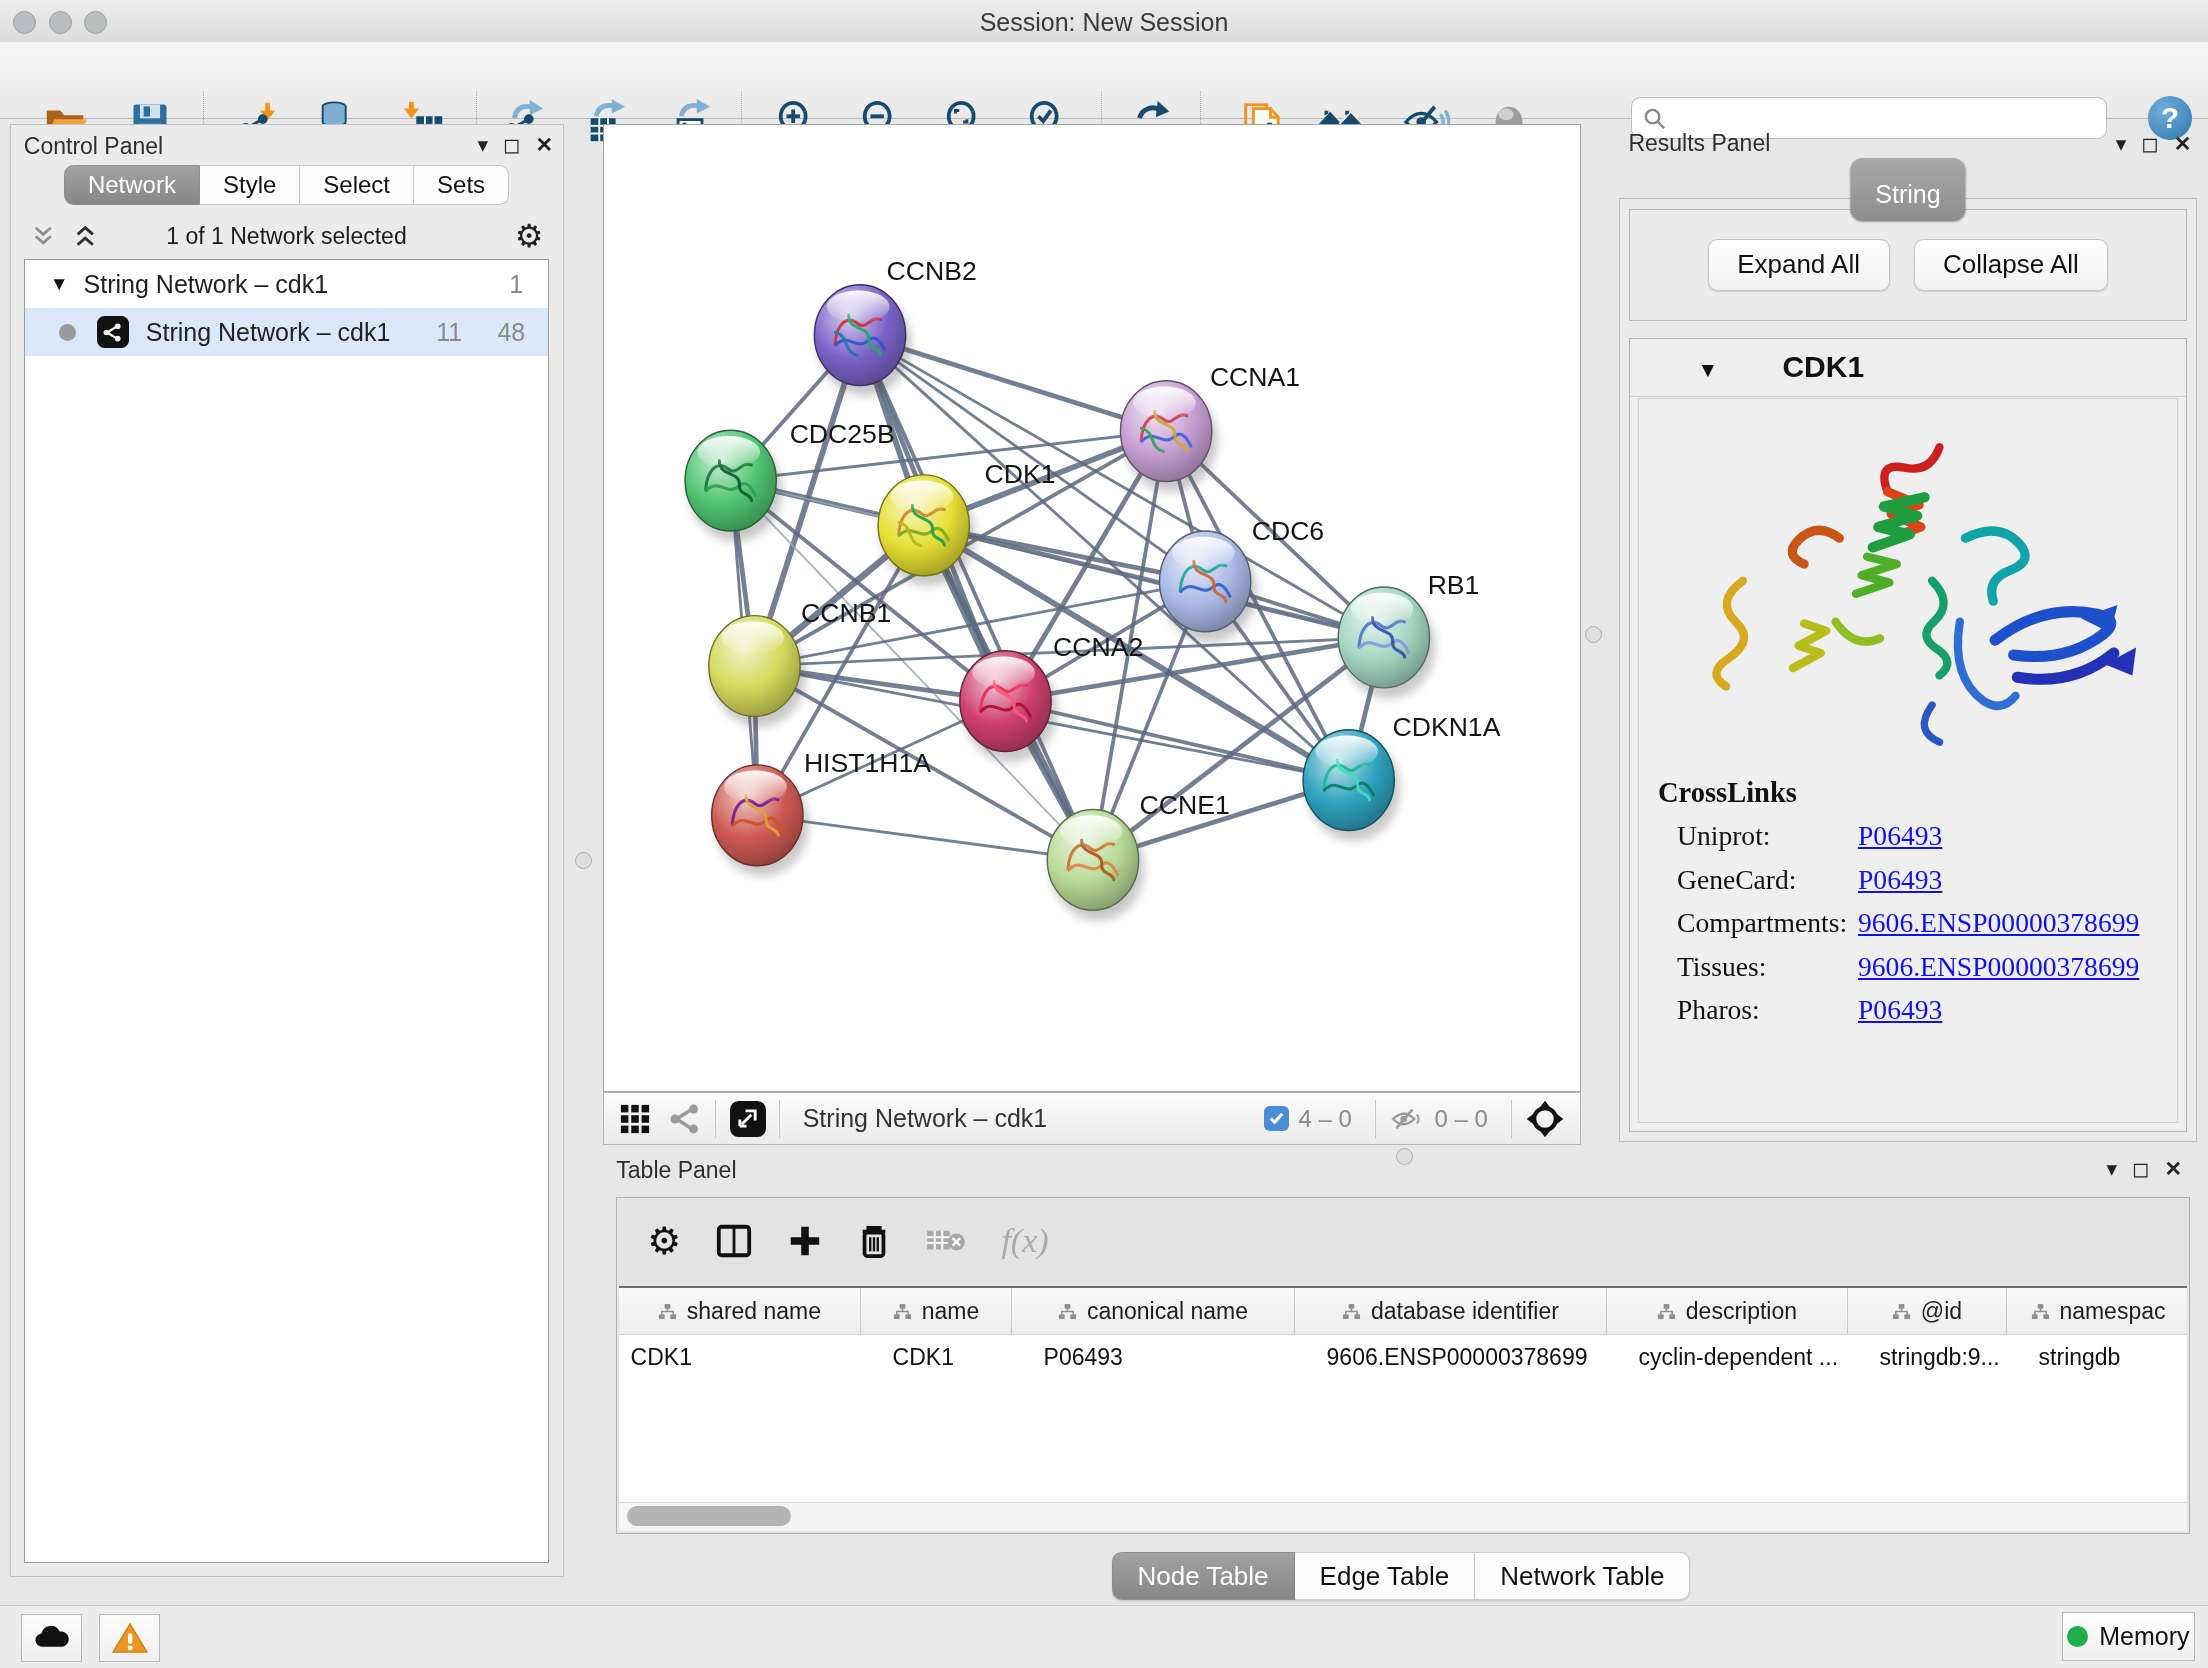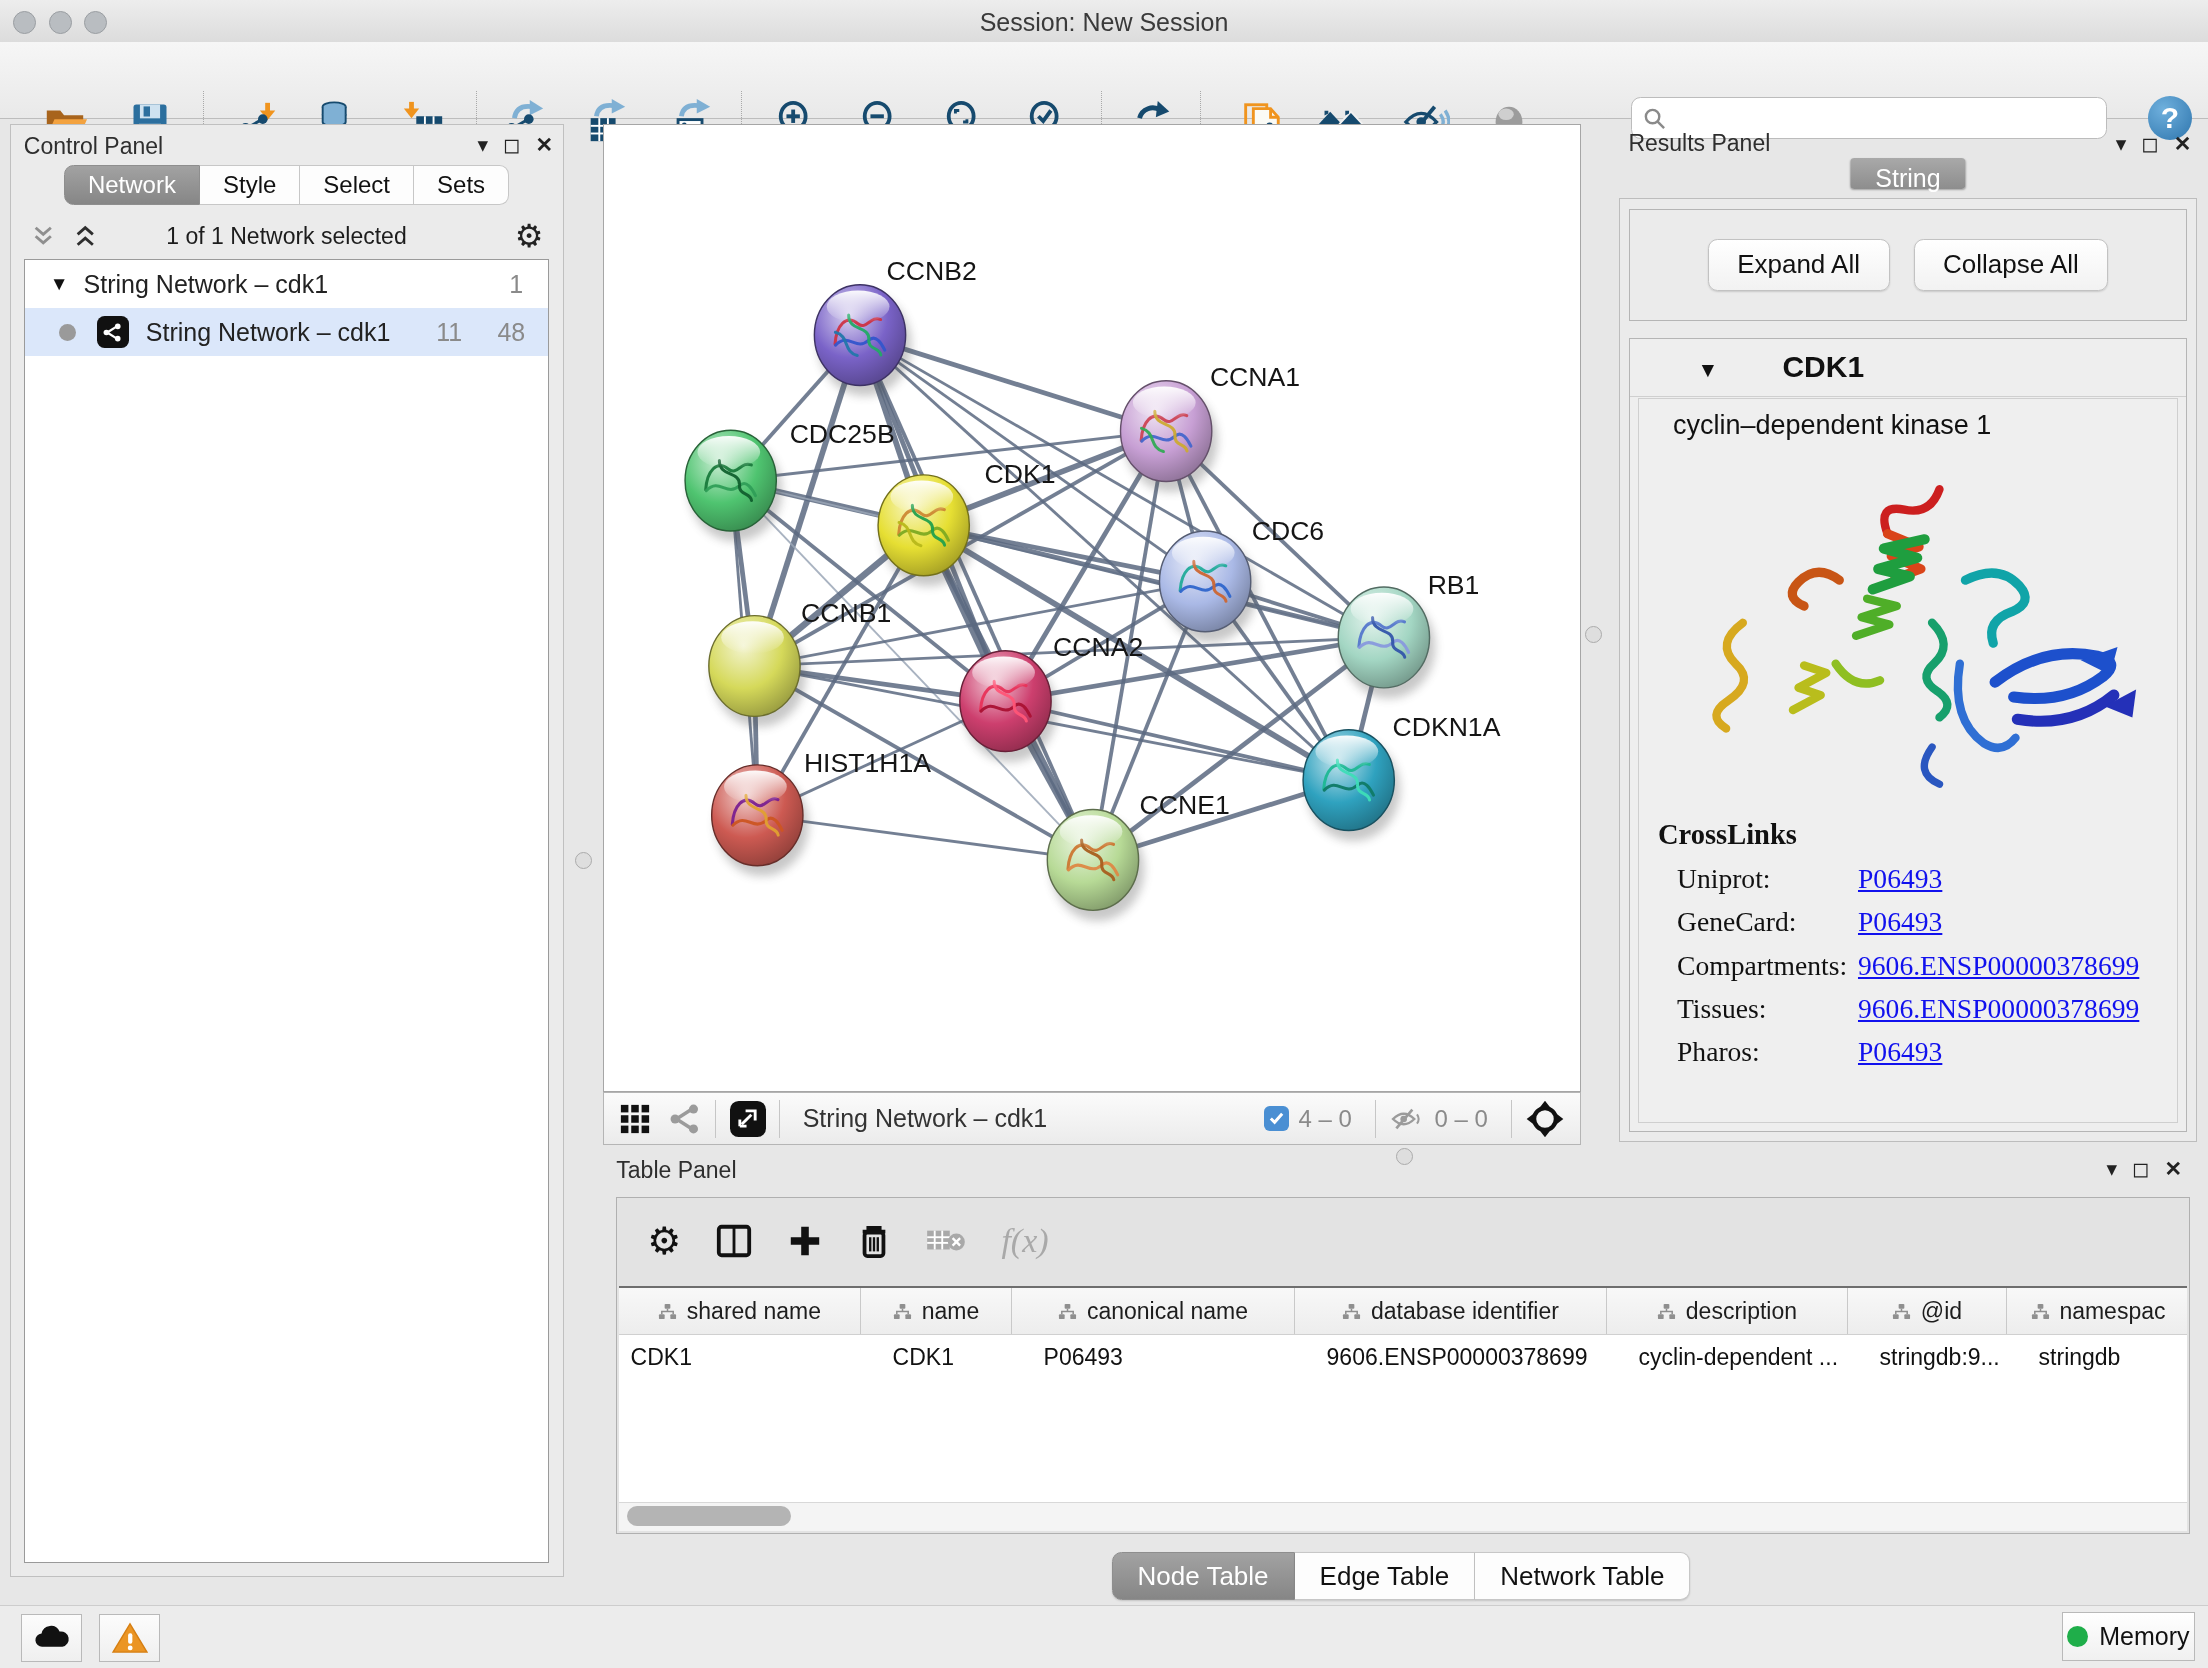--- a/index.html
+++ b/index.html
@@ -67,22 +67,22 @@
   .checkbox{width:25px;height:25px;border-radius:5.7px;background:#4a8fd3;display:flex;align-items:center;
             justify-content:center;margin-left:15px;}
   .open-frame{width:36px;height:36px;border-radius:8.6px;background:#111;display:flex;align-items:center;
               justify-content:center;}
   .splitter-dot{width:15px;height:15px;border-radius:50%;background:#dedede;border:1px solid #ababab;}
 
   
   .results-panel{left:1617px;top:124px;width:582px;height:1018px;}
   .rp-title{position:absolute;left:11.4px;top:5.7px;}
   .rp-tab{position:absolute;left:50%;transform:translateX(-50%);top:34px;height:31px;line-height:40px;
-          padding:0 25px;background:linear-gradient(#a9a9a9,#8d8d8d);color:#fff;font-size:25px;
-          border-radius:4px;box-shadow:0 1px 1.9px rgba(0,0,0,.3);z-index:2;}
+          padding:16px 25px;background:linear-gradient(#a9a9a9,#8d8d8d);color:#fff;font-size:25px;
+          border-radius:12px;box-shadow:0 1px 1.9px rgba(0,0,0,.3);z-index:2;}
   .rp-box{position:absolute;left:1.9px;top:74px;right:1.9px;bottom:0;background:#ebebeb;
           border:1.9px solid #bdbdbd;box-sizing:border-box;padding:9.5px;}
   .rp-actions{border:1px solid #b5b5b5;height:110px;display:flex;align-items:center;justify-content:center;
               gap:24px;background:#ebebeb;}
   .rp-btn{background:linear-gradient(#ffffff,#f2f2f2);border:1px solid #c2c2c2;border-radius:9.5px;
           font-size:26px;color:#111;padding:9.5px 28.5px;box-shadow:0 1px 1.9px rgba(0,0,0,.15);}
   .rp-gene{border:1px solid #b5b5b5;margin-top:9.5px;position:absolute;left:9.5px;right:9.5px;top:129px;bottom:9.5px;
            background:#eeeeee;}
   .rp-gene-head{height:57px;position:relative;border-bottom:1px solid #cfcfcf;}
   .rp-caret{position:absolute;left:67px;top:19px;font-size:21px;color:#111;}
@@ -688,21 +688,20 @@
       <div class="rp-actions">
         <button class="rp-btn">Expand All</button>
         <button class="rp-btn">Collapse All</button>
       </div>
       <div class="rp-gene">
         <div class="rp-gene-head">
           <span class="rp-caret">▼</span>
           <span class="rp-gene-name">CDK1</span>
         </div>
         <div class="rp-gene-body">
-          <div class="rp-desc">cyclin–dependent kinase 1</div>
           <svg width="533" height="371" viewBox="0 0 560 400" style="margin-left:7.6px">
             <g fill="none" stroke-linecap="round" stroke-linejoin="round">
               <path d="M308,52 q-10,28 -38,22 q-30,-6 -18,26" stroke="#cc1f1f" stroke-width="9"></path>
               <path d="M252,100 l34,14 l-30,10 l32,14 l-28,10" stroke="#d94419" stroke-width="10"></path>
               <path d="M200,150 q-24,-18 -44,2 q-16,16 6,26" stroke="#c85515" stroke-width="10"></path>
               <path d="M96,196 q-30,22 -8,44 q22,20 -8,40 q-24,16 -2,30" stroke="#d7a91f" stroke-width="9"></path>
               <path d="M150,290 l30,-16 l-24,-8 l30,-16 l-24,-8" stroke="#b9bd1c" stroke-width="9"></path>
               <path d="M196,240 q20,30 48,18" stroke="#8fbf22" stroke-width="9"></path>
               <path d="M236,160 l40,-14 l-34,-8 l42,-12 l-36,-10 l44,-10" stroke="#1f9e3f" stroke-width="11"></path>
               <path d="M218,210 l36,-12 l-30,-8 l38,-12 l-32,-8" stroke="#4fae28" stroke-width="9"></path>

